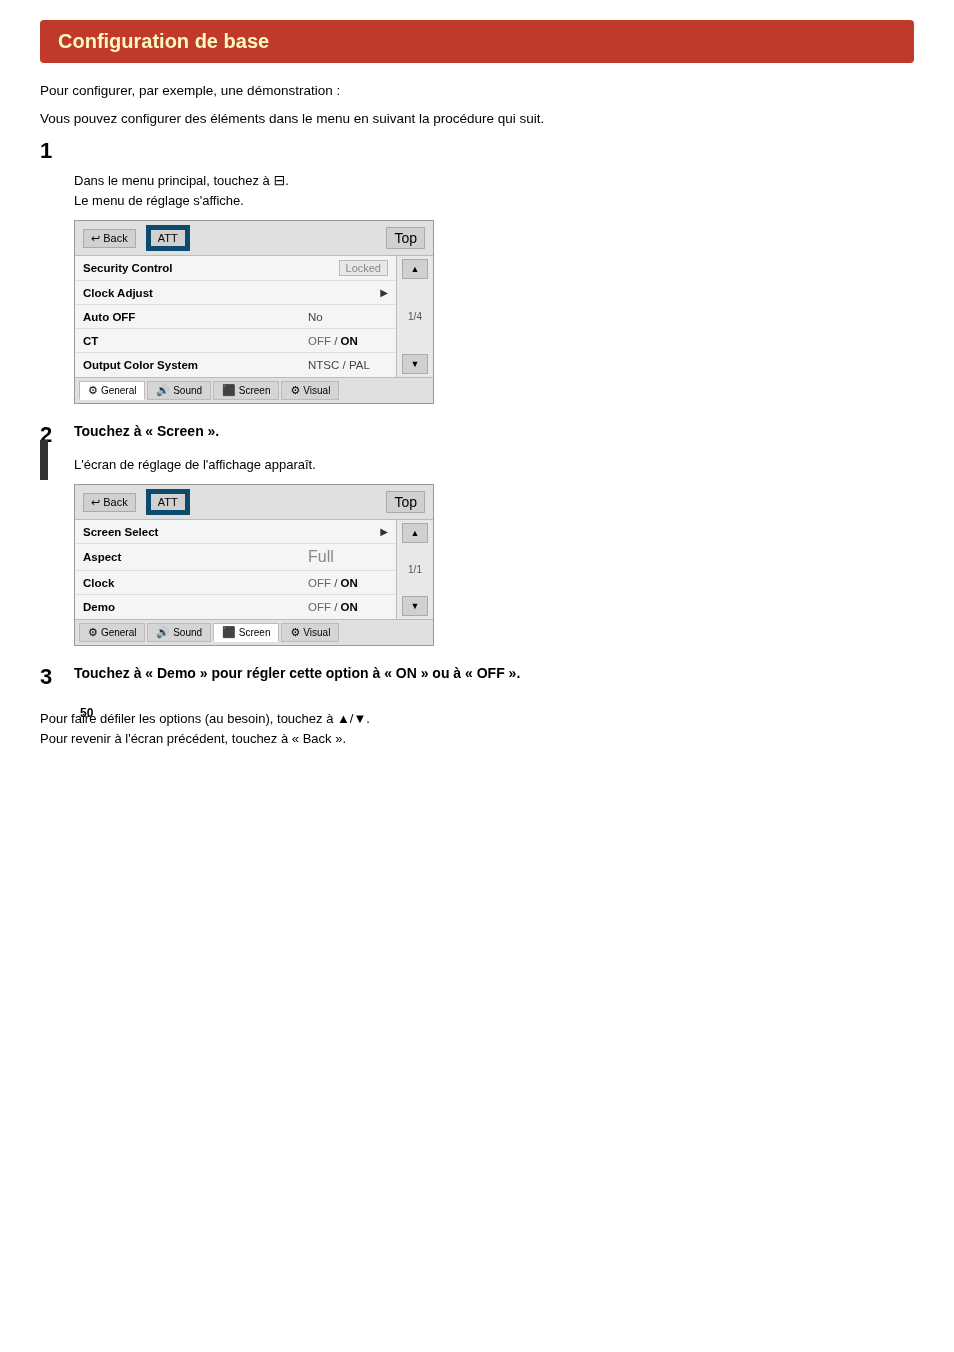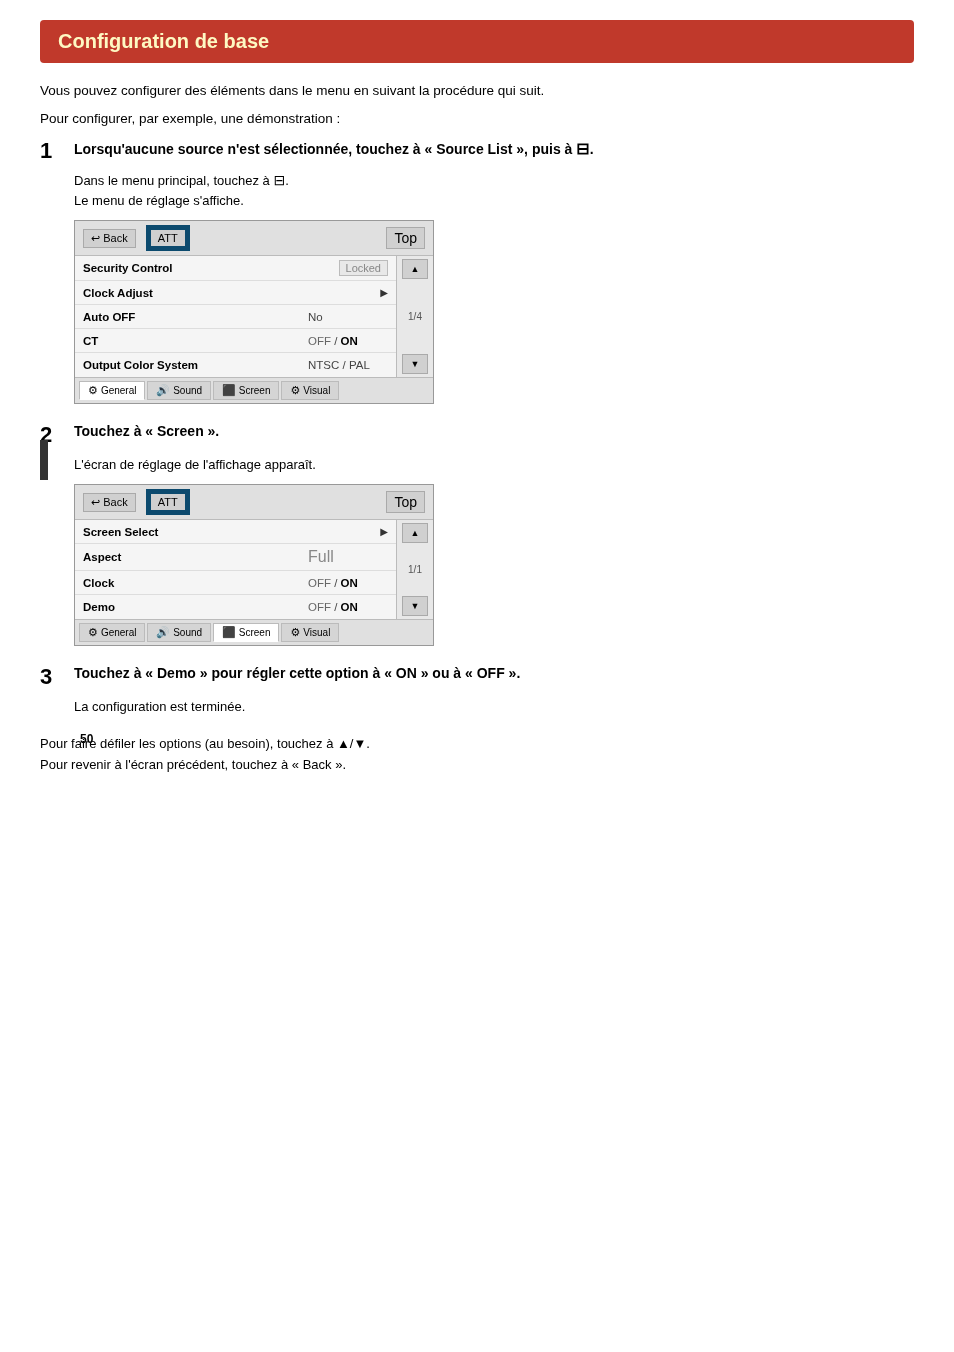--- a/index.html
+++ b/index.html
@@ -269,29 +269,26 @@
 <body>
 
 <div style="position:relative;">
 
   <div class="side-marker"></div>
 
   <div class="page-header">
     <span>Configuration de base</span>
   </div>
 
+  <p class="intro-text">Pour configurer, par exemple, une démonstration :</p>
   <p class="intro-text">Vous pouvez configurer des éléments dans le menu en suivant la procédure qui suit.</p>
-  <p class="intro-text">Pour configurer, par exemple, une démonstration :</p>
 
   <div class="step-container">
     <div class="step-header">
       <span class="step-number">1</span>
-      <span class="step-title">
-        Lorsqu'aucune source n'est sélectionnée, touchez à « Source List », puis à <span style="font-size:16px;">⊟</span>.
-      </span>
     </div>
     <div class="step-desc">
       Dans le menu principal, touchez à <span style="font-size:14px;">⊟</span>.<br>
       <span>Le menu de réglage s'affiche.</span>
     </div>
 
     <div class="menu-ui">
       <div class="menu-top-bar">
         <div class="menu-top-left">
           <button class="menu-back-btn">
@@ -444,21 +441,20 @@
         </button>
       </div>
     </div>
   </div>
 
   <div class="step-container">
     <div class="step-header">
       <span class="step-number">3</span>
       <span class="step-title">Touchez à « Demo » pour régler cette option à « ON » ou à « OFF ».</span>
     </div>
-    <div class="step3-desc">La configuration est terminée.</div>
   </div>
 
   <div class="footer-notes">
     <p>Pour faire défiler les options (au besoin), touchez à ▲/▼.</p>
     <p>Pour revenir à l'écran précédent, touchez à « Back ».</p>
   </div>
 
   <div class="page-number">50</div>
 </div>
 

